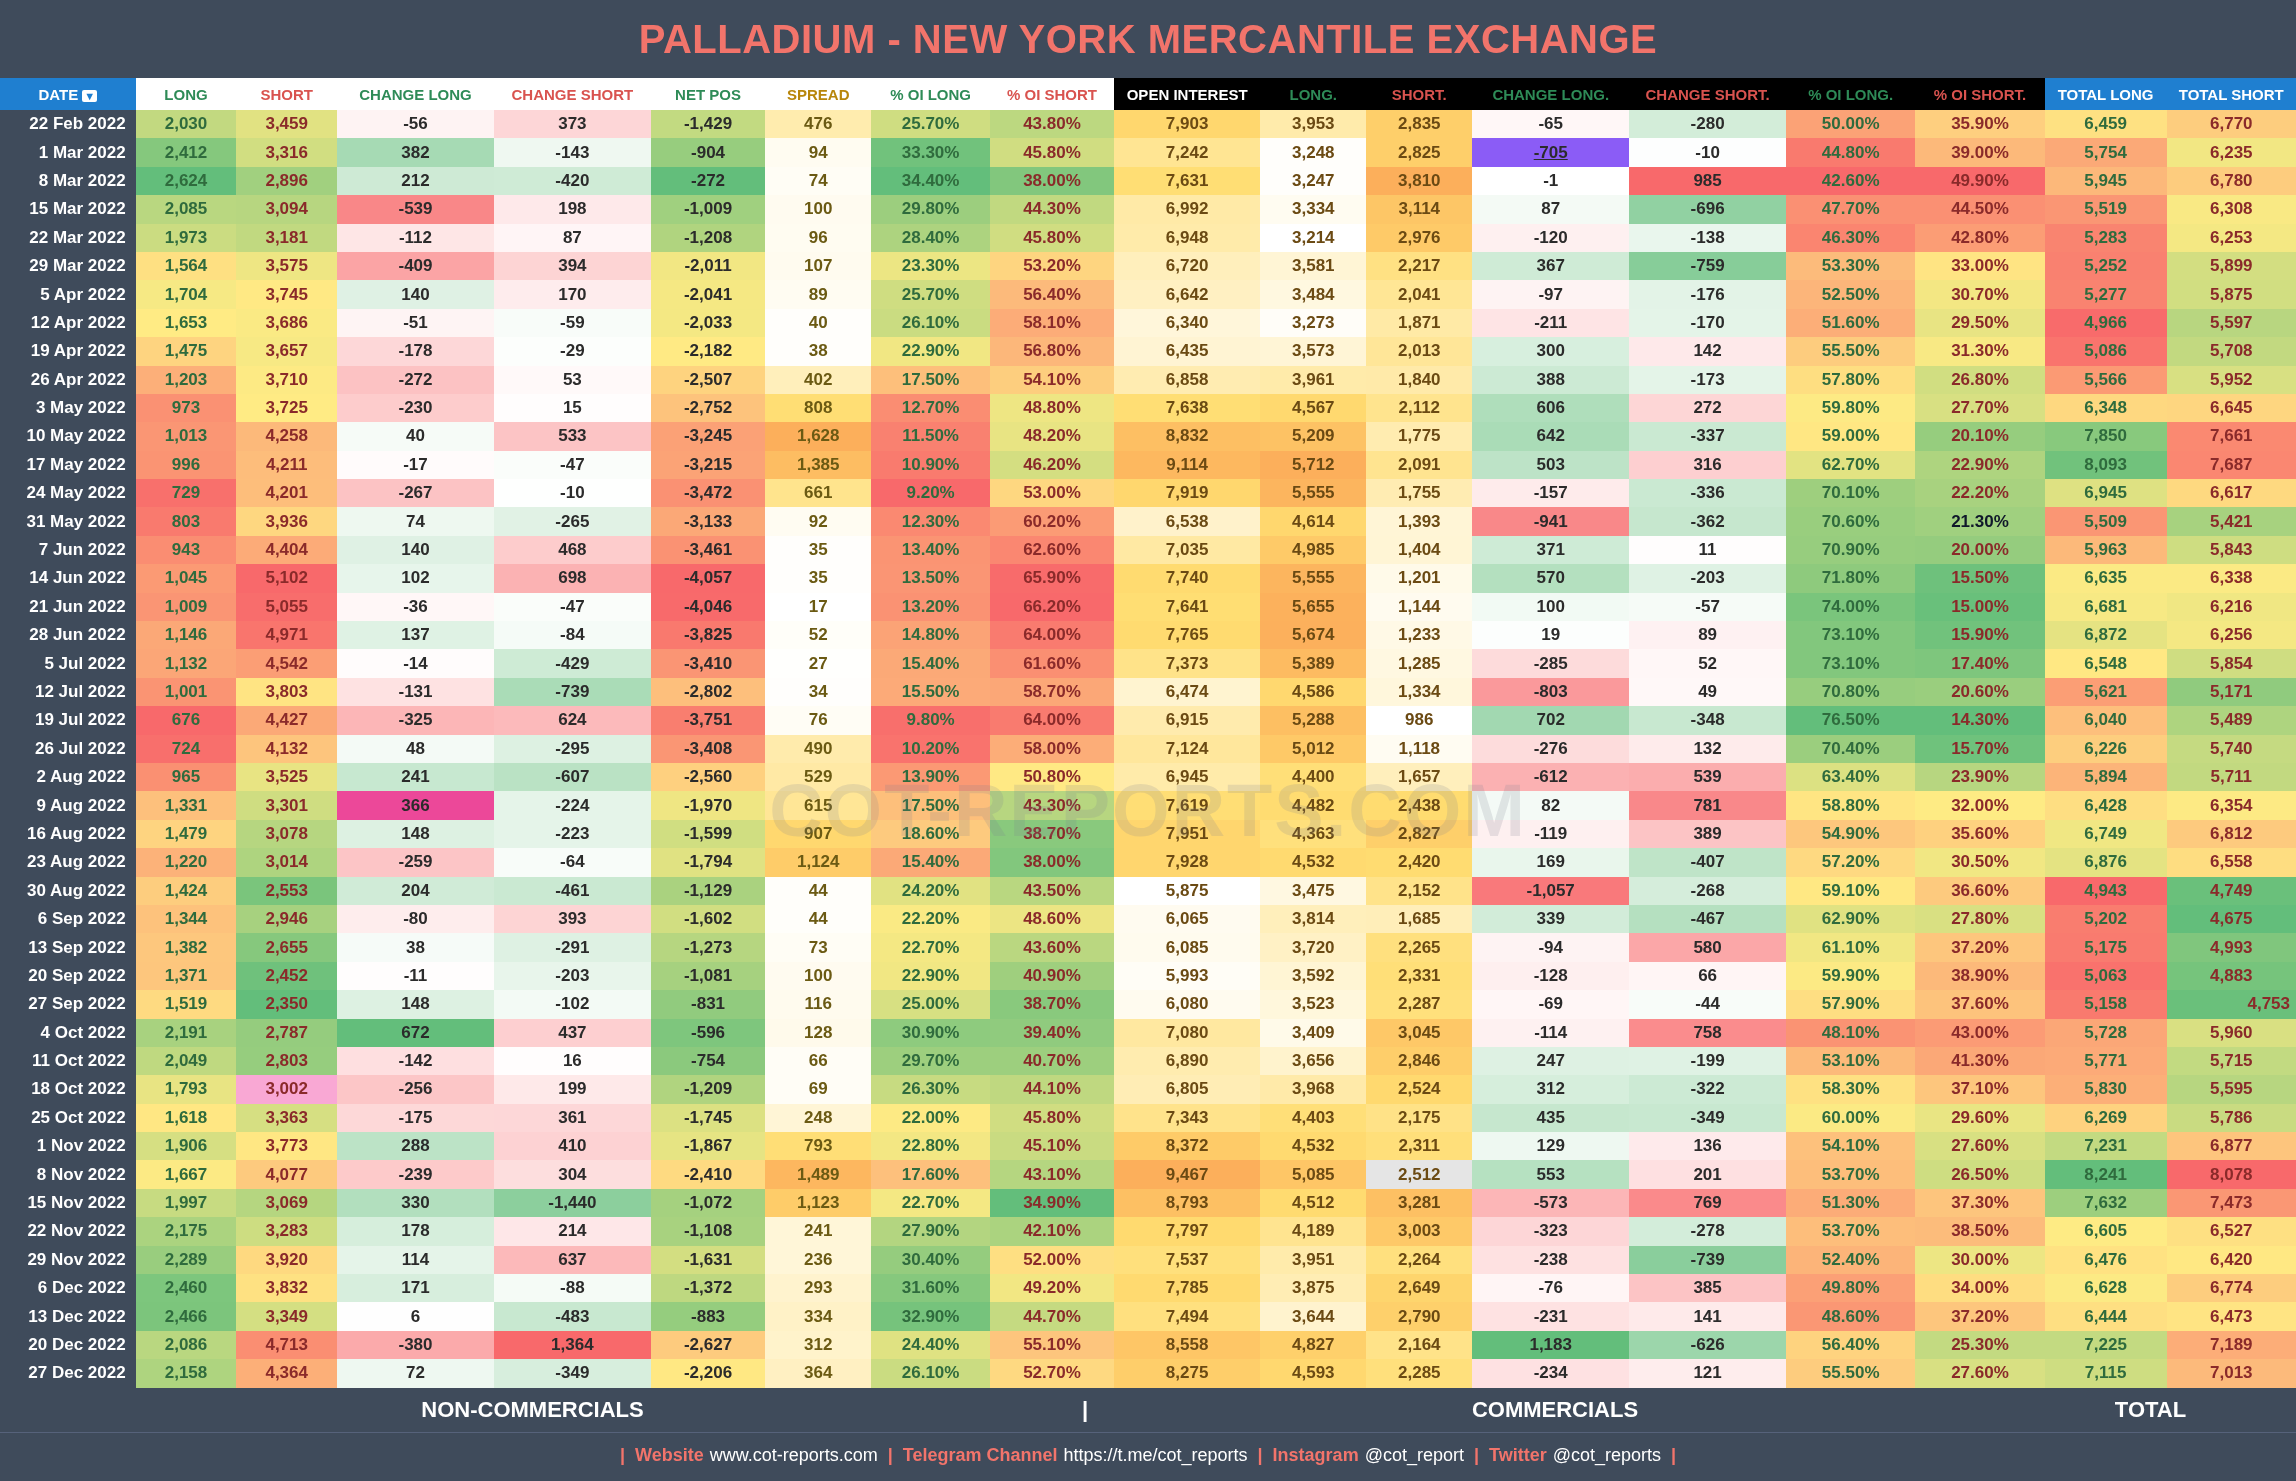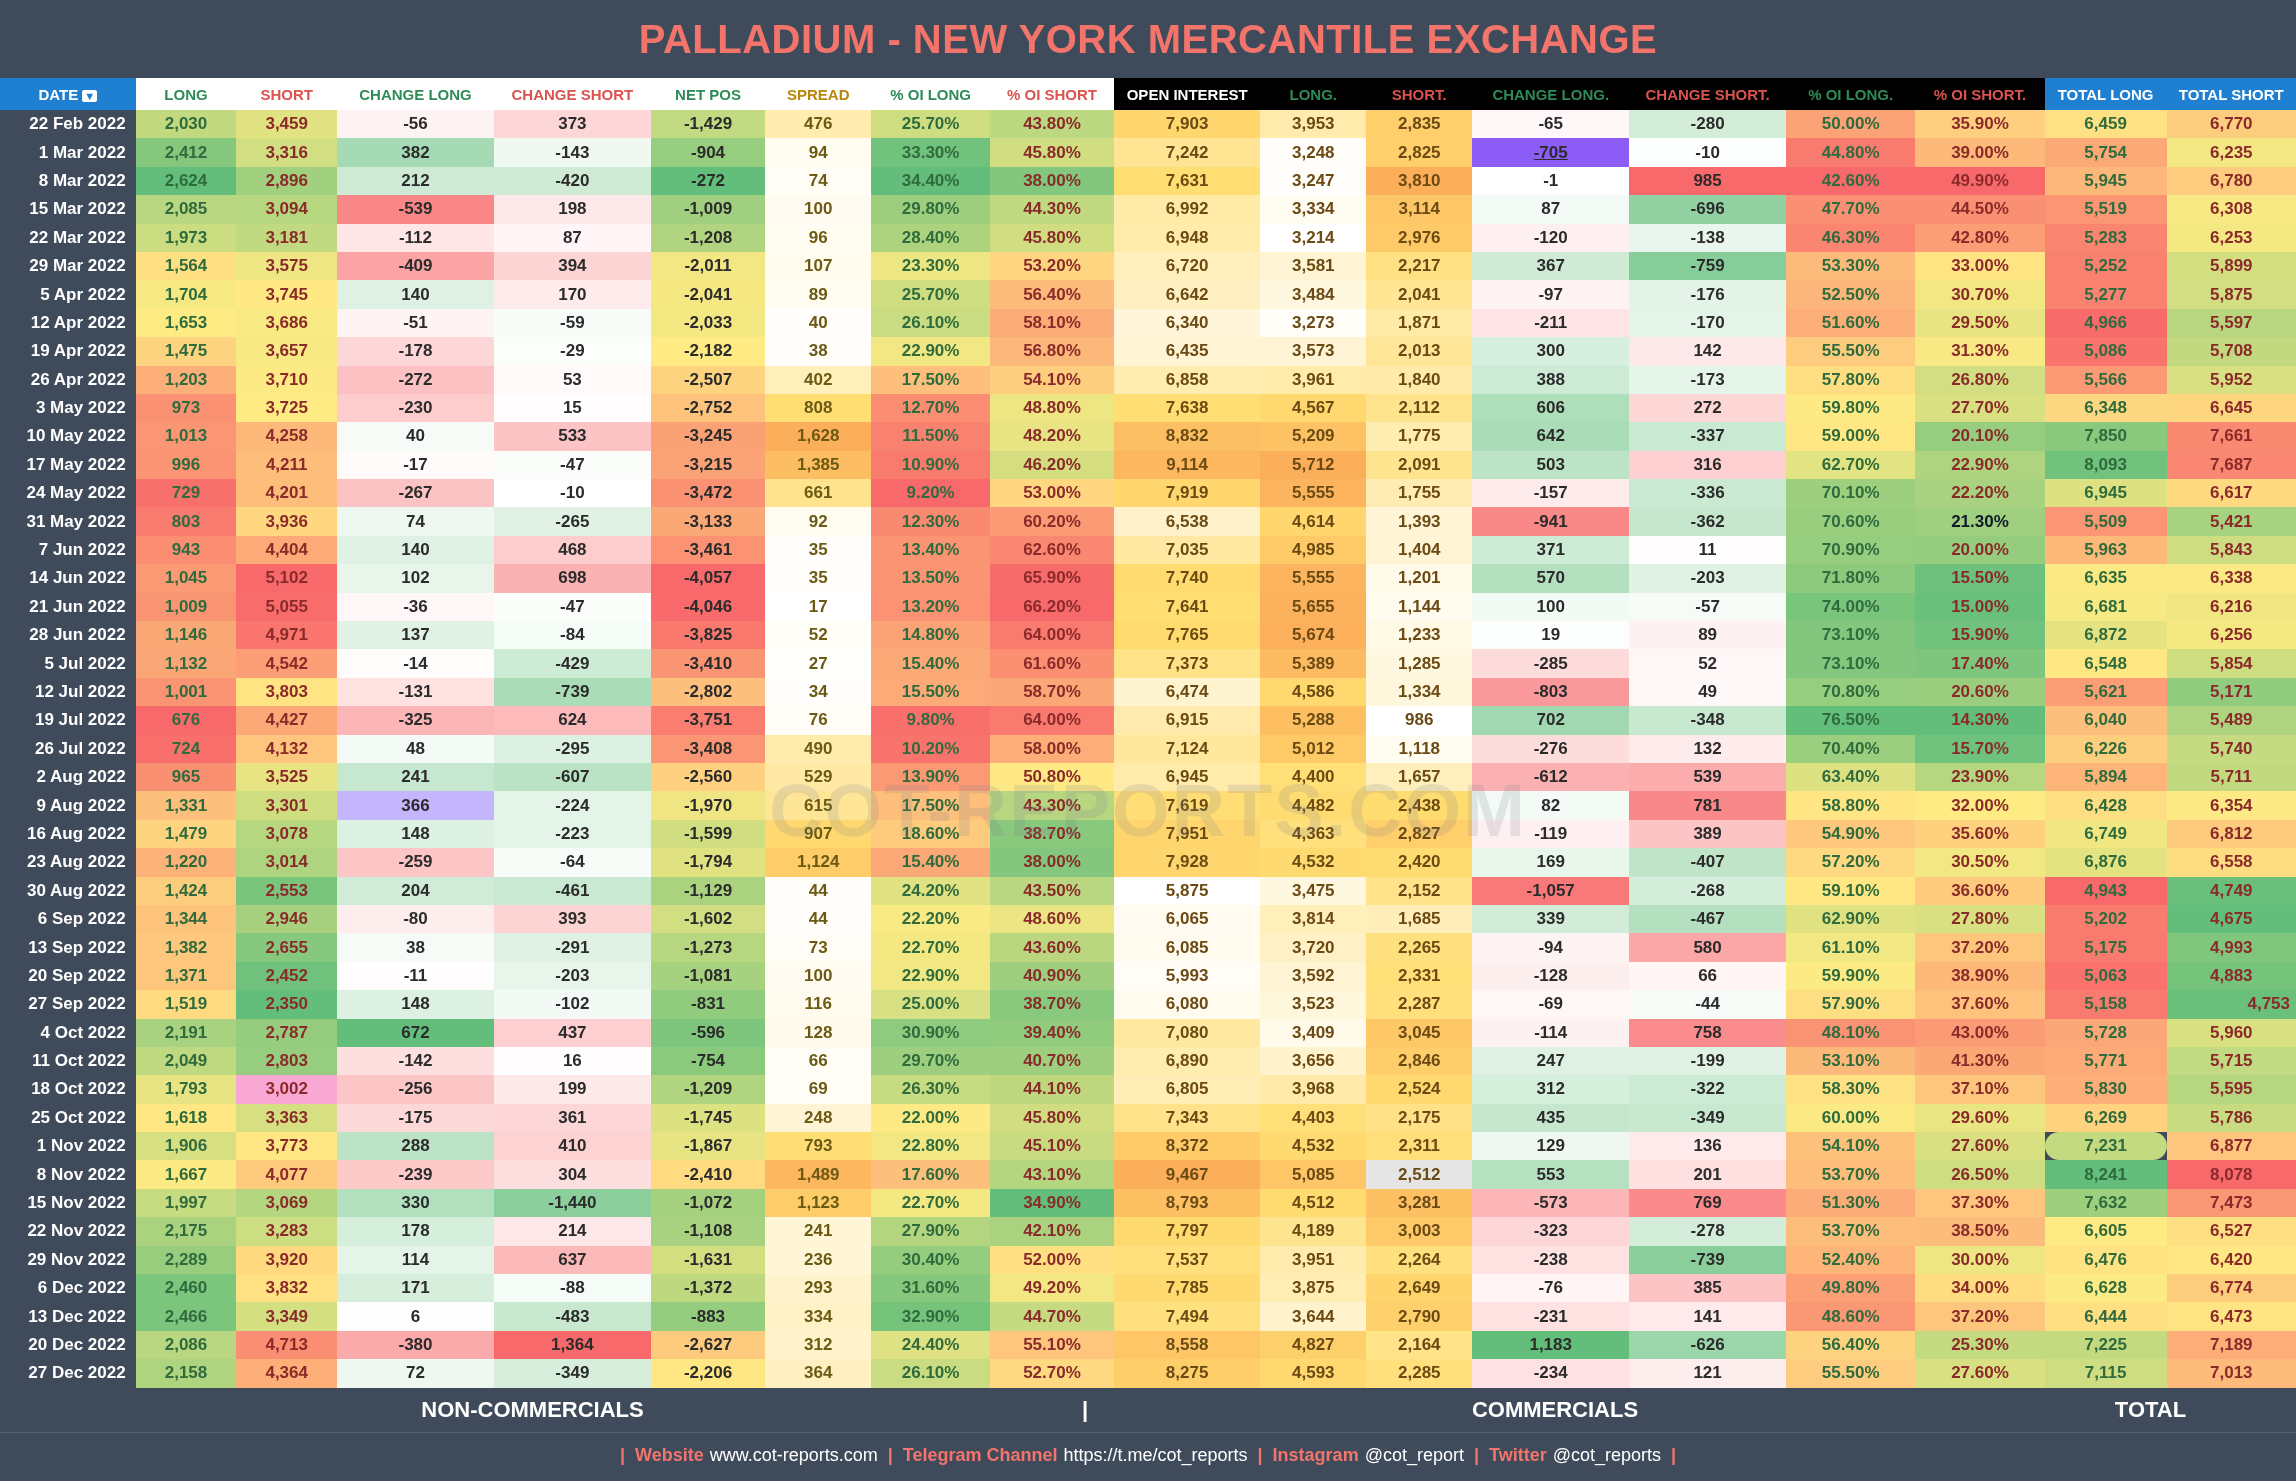--- a/index.html
+++ b/index.html
@@ -642,21 +642,21 @@
             <td style="background: rgb(251, 173, 174); color: rgb(43, 43, 43);">539</td>
             <td style="background: rgb(220, 225, 130); color: rgb(47, 107, 61);">63.40%</td>
             <td style="background: rgb(183, 214, 128); color: rgb(138, 42, 42);">23.90%</td>
             <td style="background: rgb(252, 180, 121); color: rgb(47, 107, 61);">5,894</td>
             <td style="background: rgb(194, 217, 128); color: rgb(138, 42, 42);">5,711</td>
           </tr>
           <tr>
             <td class="date">9 Aug 2022</td>
             <td style="background: rgb(253, 192, 124); color: rgb(47, 107, 61);">1,331</td>
             <td style="background: rgb(207, 221, 129); color: rgb(138, 42, 42);">3,301</td>
-            <td style="background: #c4b5fd; color: rgb(43, 43, 43); margin-left: 24px;">366</td>
+            <td style="background: #ec4899; color: rgb(43, 43, 43); margin-left: 24px;">366</td>
             <td style="background: rgb(229, 244, 233); color: rgb(43, 43, 43);">-224</td>
             <td style="background: rgb(239, 230, 131); color: rgb(43, 43, 43);">-1,970</td>
             <td style="background: rgb(255, 230, 150); color: rgb(107, 90, 19);">615</td>
             <td style="background: rgb(253, 191, 123); color: rgb(47, 107, 61);">17.50%</td>
             <td style="background: rgb(183, 214, 128); color: rgb(138, 42, 42);">43.30%</td>
             <td style="background: rgb(255, 222, 117); color: rgb(107, 74, 19);">7,619</td>
             <td style="background: rgb(255, 220, 113); color: rgb(107, 74, 19);">4,482</td>
             <td style="background: rgb(255, 220, 112); color: rgb(107, 74, 19);">2,438</td>
             <td style="background: rgb(244, 250, 246); color: rgb(43, 43, 43);">82</td>
             <td style="background: rgb(249, 136, 138); color: rgb(43, 43, 43);">781</td>
@@ -895,21 +895,21 @@
             <td style="background: rgb(255, 222, 118); color: rgb(107, 90, 19);">793</td>
             <td style="background: rgb(243, 231, 131); color: rgb(47, 107, 61);">22.80%</td>
             <td style="background: rgb(201, 219, 129); color: rgb(138, 42, 42);">45.10%</td>
             <td style="background: rgb(254, 203, 104); color: rgb(107, 74, 19);">8,372</td>
             <td style="background: rgb(255, 218, 112); color: rgb(107, 74, 19);">4,532</td>
             <td style="background: rgb(255, 223, 122); color: rgb(107, 74, 19);">2,311</td>
             <td style="background: rgb(238, 248, 241); color: rgb(43, 43, 43);">129</td>
             <td style="background: rgb(254, 234, 235); color: rgb(43, 43, 43);">136</td>
             <td style="background: rgb(253, 193, 124); color: rgb(47, 107, 61);">54.10%</td>
             <td style="background: rgb(216, 224, 130); color: rgb(138, 42, 42);">27.60%</td>
-            <td style="background: rgb(195, 218, 129); color: rgb(47, 107, 61); border-radius: 14px;">7,231</td>
+            <td style="background: rgb(195, 218, 129); color: rgb(47, 107, 61);">7,231</td>
             <td style="background: rgb(253, 197, 125); color: rgb(138, 42, 42);">6,877</td>
           </tr>
           <tr>
             <td class="date">8 Nov 2022</td>
             <td style="background: rgb(252, 234, 132); color: rgb(47, 107, 61);">1,667</td>
             <td style="background: rgb(253, 202, 126); color: rgb(138, 42, 42);">4,077</td>
             <td style="background: rgb(253, 202, 202); color: rgb(43, 43, 43);">-239</td>
             <td style="background: rgb(253, 222, 222); color: rgb(43, 43, 43);">304</td>
             <td style="background: rgb(254, 218, 129); color: rgb(43, 43, 43);">-2,410</td>
             <td style="background: rgb(253, 183, 95); color: rgb(107, 90, 19);">1,489</td>

